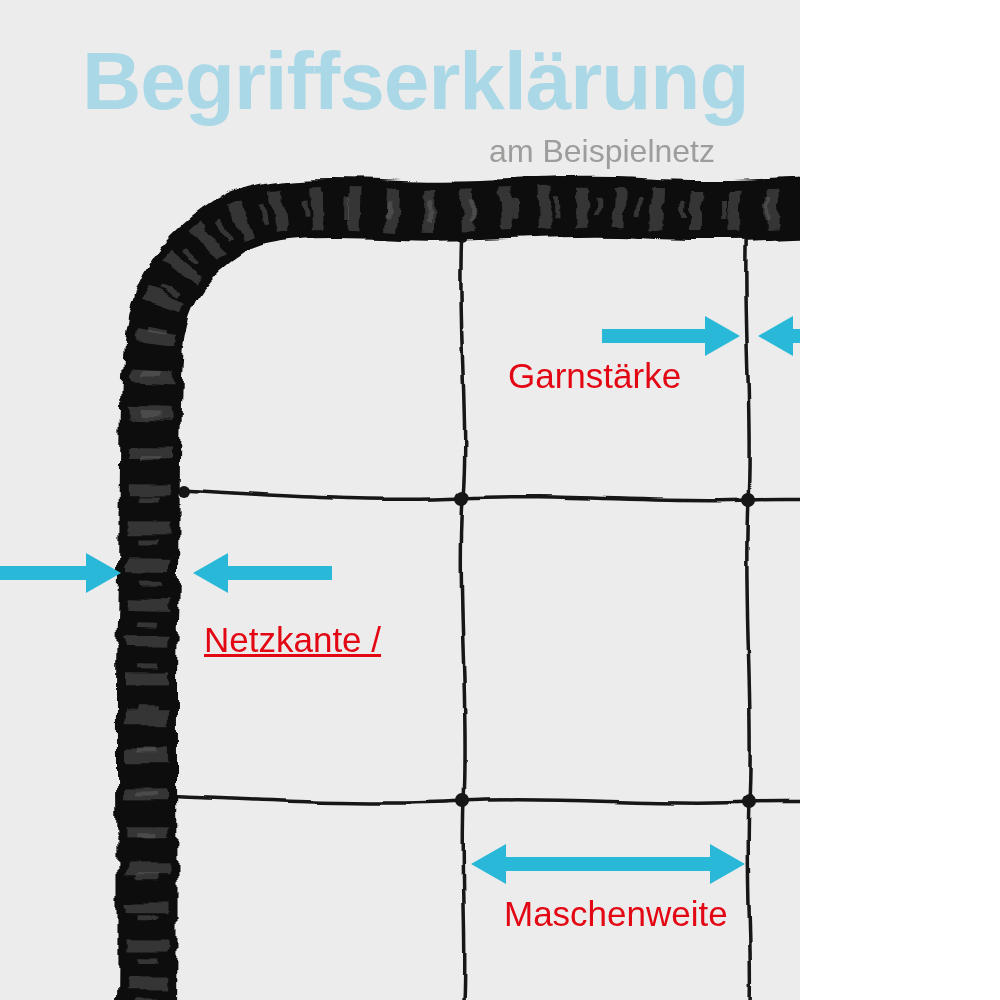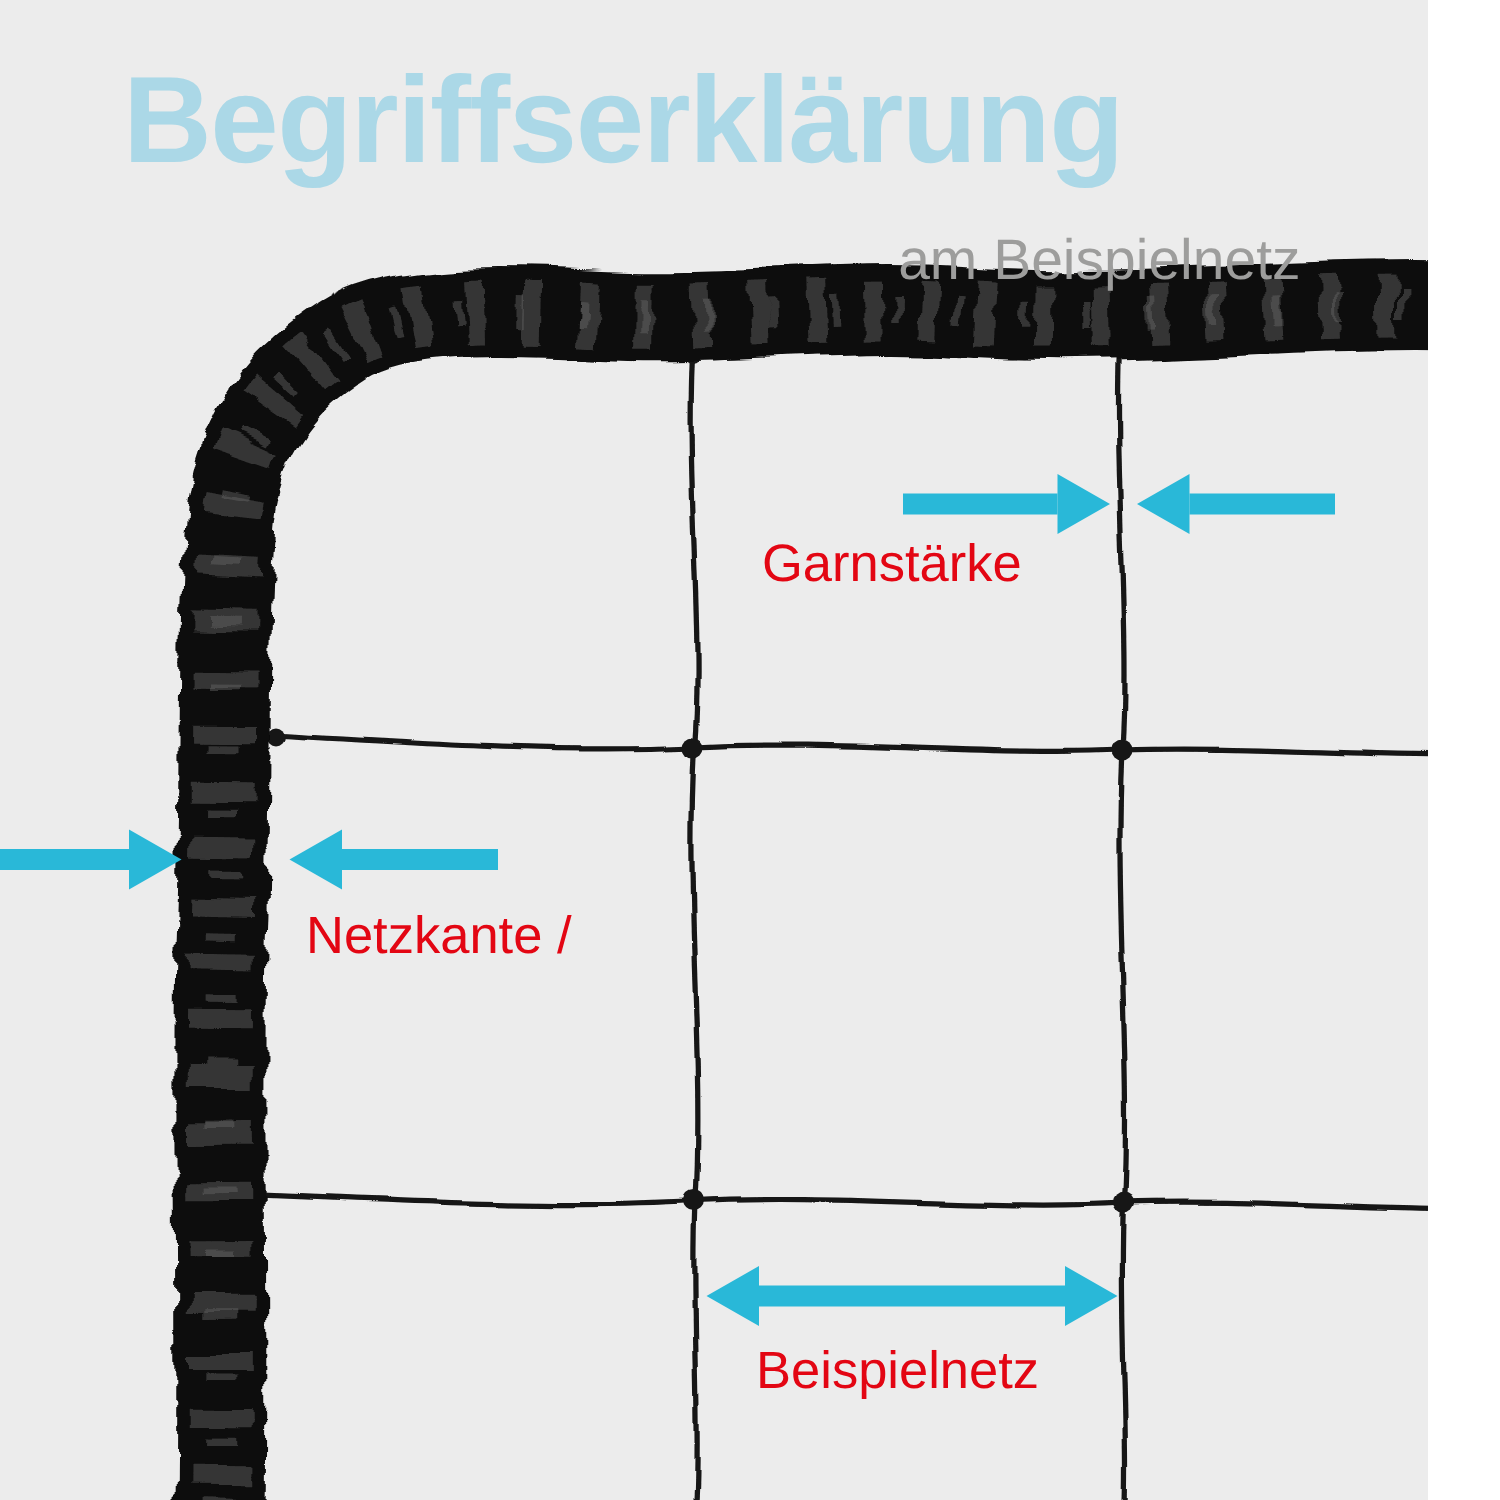--- a/index.html
+++ b/index.html
@@ -1,18 +1,18 @@
 <!DOCTYPE html>
 <html style="--background: #ececec; --title: #abd8e7; --subtitle: #9d9d9c; --label: #e30613; --arrow: #29b8d8; --net: #141414; --rope: #0c0c0c;"><head>
 <meta charset="utf-8">
 <style>
   html, body { margin: 0; padding: 0; background: #fff; }
   .stage {
     position: relative;
-    width: 952px;
+    width: 800px;
     height: 1000px;
     background: var(--background, #ececec);
     overflow: hidden;
     font-family: "Liberation Sans", sans-serif;
   }
   .stage svg { position: absolute; left: 0; top: 0; }
 
   .title {
     position: absolute;
     left: 82px;
@@ -20,37 +20,36 @@
     font-size: 82px;
     font-weight: 700;
     letter-spacing: -1px;
     color: var(--title, #abd8e7);
     white-space: nowrap;
   }
   .subtitle {
     position: absolute;
     right: 85px;
     top: 133px;
-    font-size: 38px;
+    font-size: 32px;
     font-weight: 400;
     color: var(--subtitle, #9d9d9c);
     white-space: nowrap;
-    margin-top: 20px;
   }
   .label {
     position: absolute;
     color: var(--label, #e30613);
     font-size: 35px;
     line-height: 40px;
     font-weight: 400;
     white-space: nowrap;
     text-align: right;
   }
   .label-garnstaerke { left: 508px; top: 356px; }
-  .label-netzkante   { left: 204px; top: 604px; }
+  .label-netzkante   { left: 204px; top: 620px; text-decoration: underline; }
   .label-maschenweite{ left: 504px; top: 894px; }
 
   .rope-core  { stroke: var(--rope, #0c0c0c); stroke-width: 60; fill: none; stroke-linecap: square; stroke-linejoin: round; }
   .rope-braid { fill: none; stroke-linecap: butt; stroke-linejoin: round; }
   .net-line   { stroke: var(--net, #141414); stroke-width: 3.5; fill: none; }
   .knot       { fill: var(--net, #141414); }
   .arrow-shaft{ stroke: var(--arrow, #29b8d8); stroke-width: 14; }
   .arrow-head { fill: var(--arrow, #29b8d8); stroke: none; }
 </style>
 </head>
@@ -118,15 +117,15 @@
 
   <div class="title">Begriffserklärung</div>
   <div class="subtitle">am Beispielnetz</div>
 
   <div class="label label-garnstaerke">Garnstärke</div>
 
   <div class="label label-netzkante">
     <div>Netzkante /</div>
   </div>
 
-  <div class="label label-maschenweite">Beispielnetz</div>
+  <div class="label label-maschenweite">Maschenweite</div>
 
 </div>
 
 </body></html>

